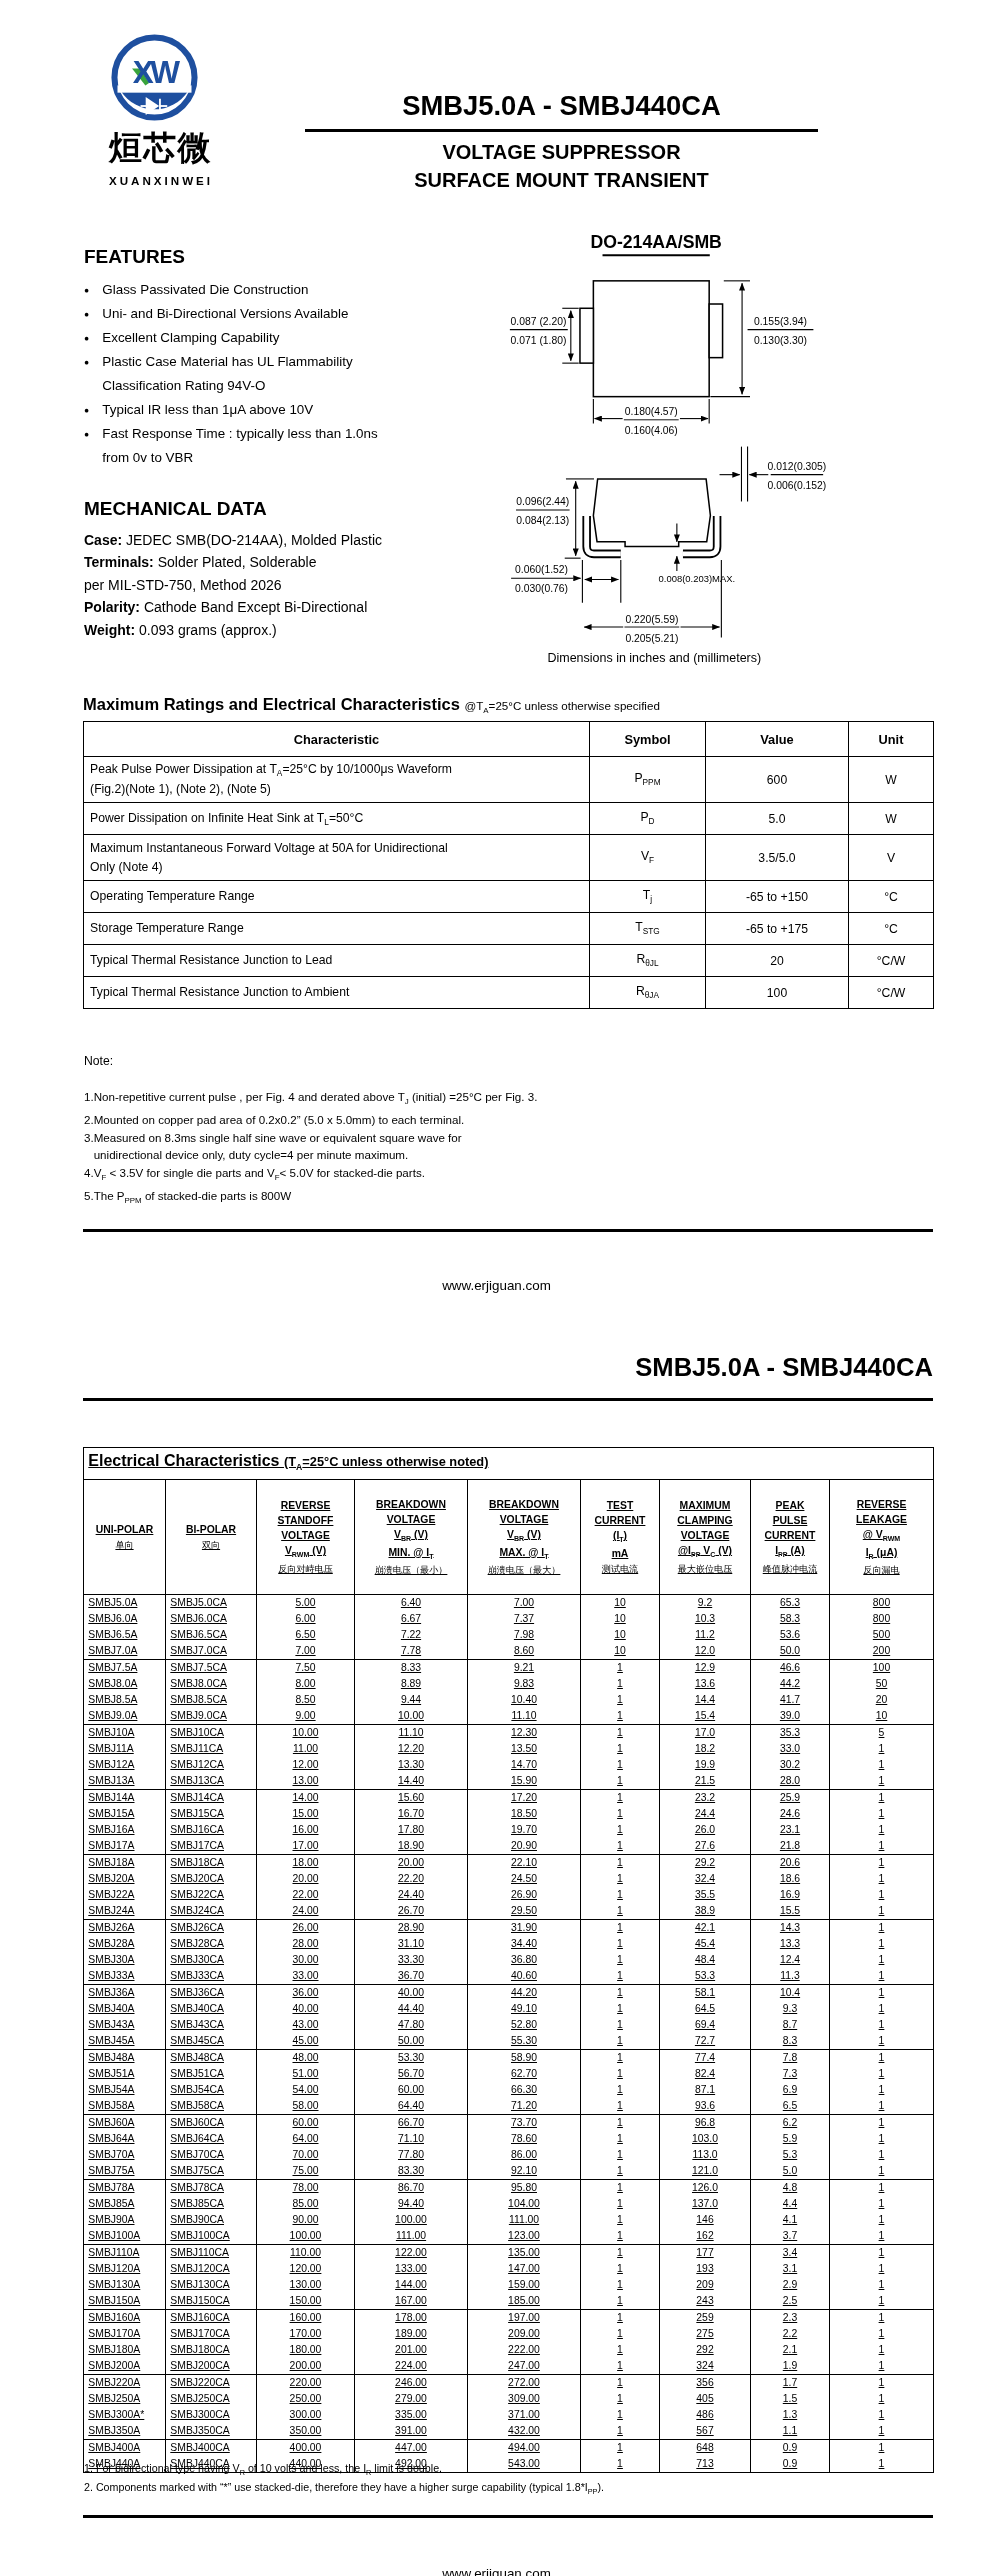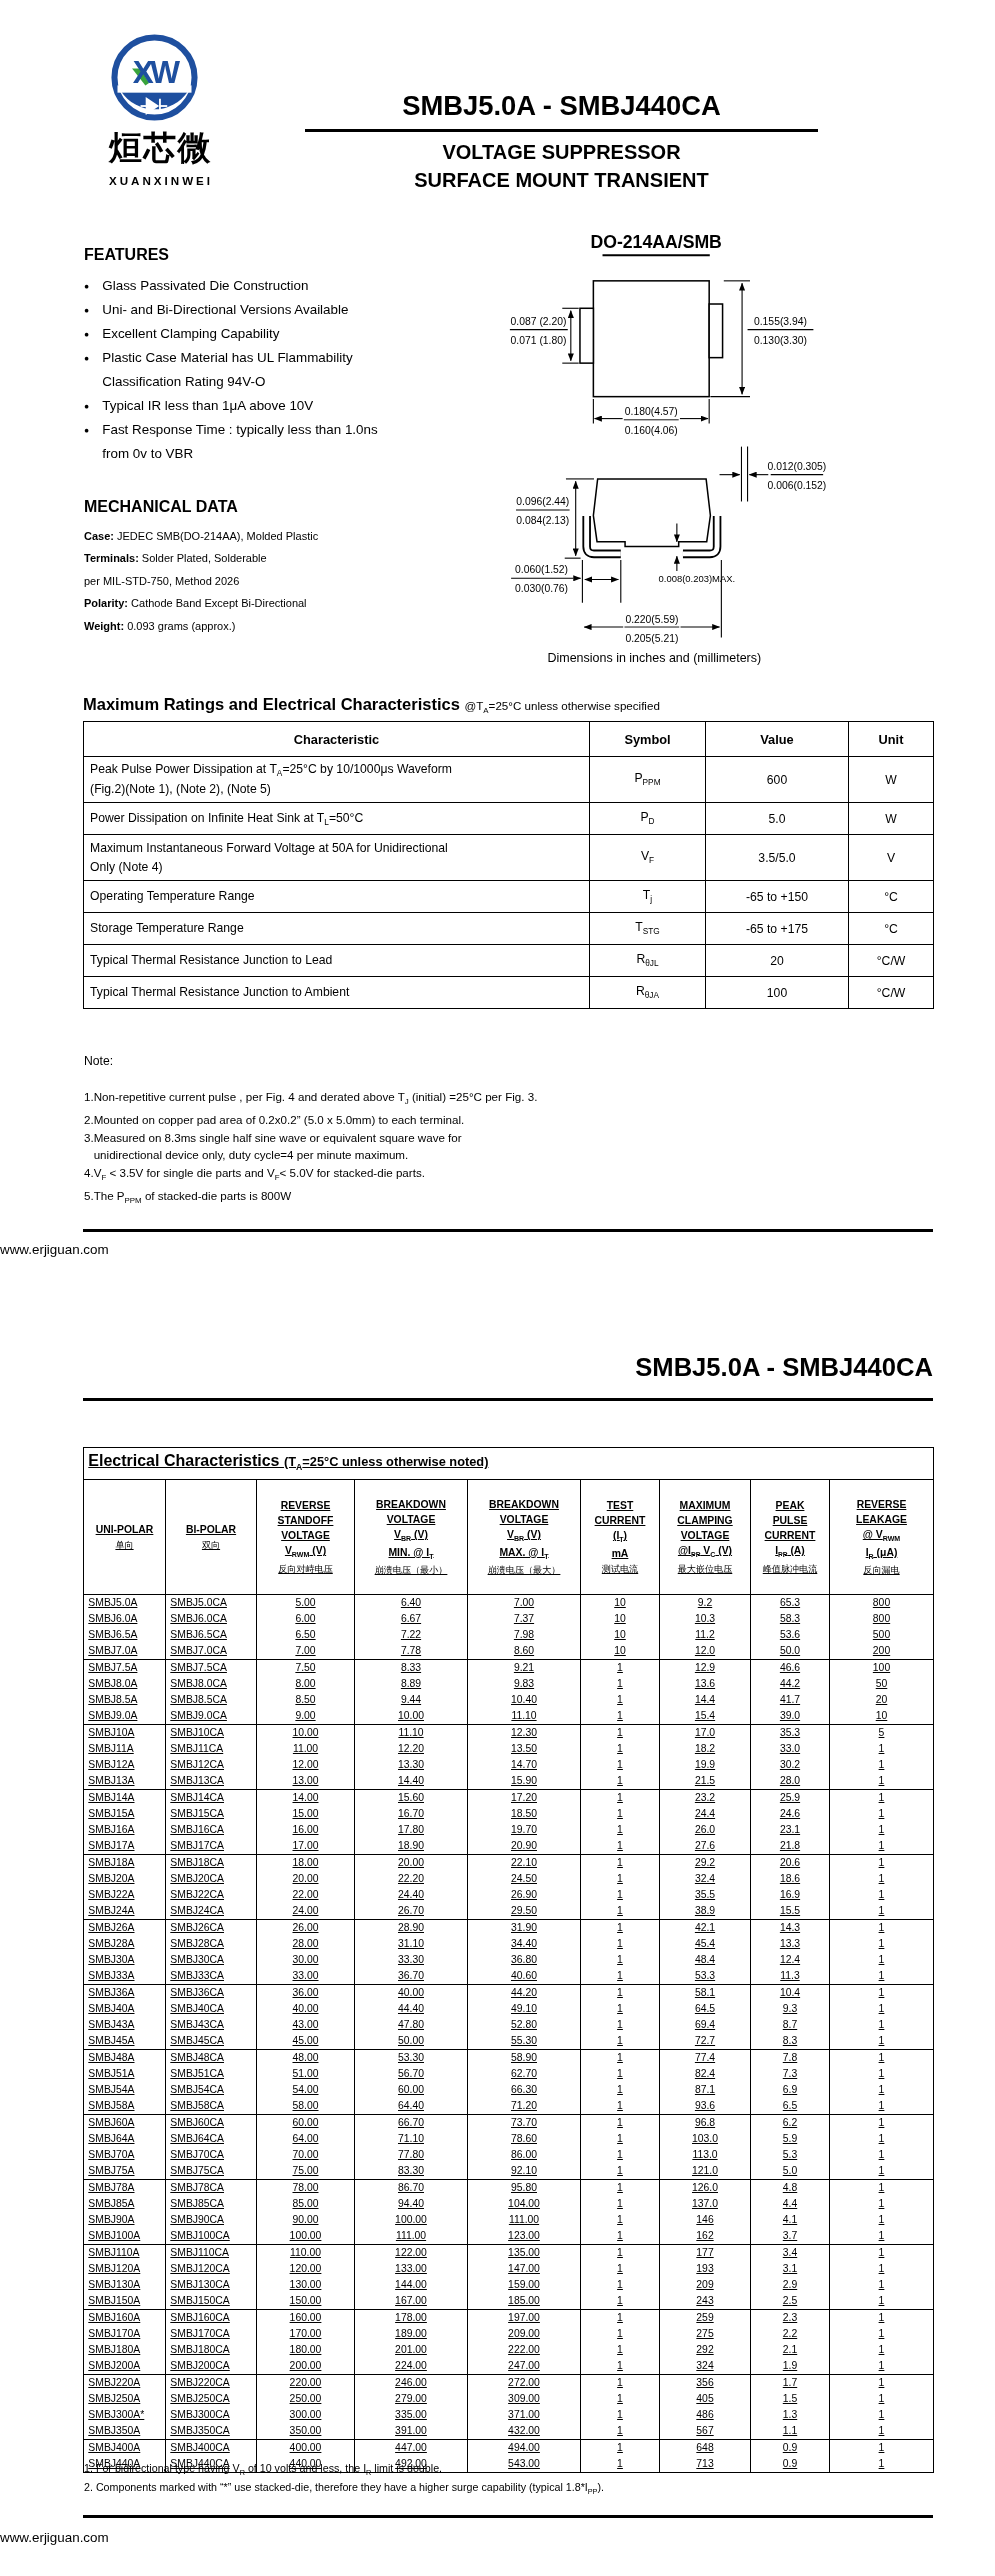--- a/index.html
+++ b/index.html
@@ -6,30 +6,30 @@
   body{width:995px;height:2576px;position:relative;font-family:"Liberation Sans",sans-serif;color:#000;}
   .abs{position:absolute;}
   
   .logo{left:109px;top:32px;width:122px;}
   .logo-cn{font-size:33px;font-weight:bold;letter-spacing:1.2px;margin-top:1.2px;font-family:Liberation Sans, sans-serif;}
   .logo-en{font-size:11.6px;letter-spacing:3px;margin-top:2.4px;font-weight:bold;}
   
   .titleblock{left:287px;top:90px;width:549px;text-align:center;}
   .doc-title{font-size:27.4px;font-weight:bold;margin:0 18.3px;padding-bottom:7.3px;border-bottom:3px solid #000;}
   .doc-sub{font-size:20px;font-weight:bold;line-height:1.4;margin-top:6.1px;}
-  h2.sec{font-size:16px;font-weight:bold;margin:0;}
+  h2.sec{font-size:19px;font-weight:bold;margin:0;}
   
   .features{left:84px;top:246px;width:366px;}
   .features .list{margin-top:9.8px;}
   .feat{display:flex;font-size:13.4px;line-height:24px;}
   .feat .bullet{width:18.3px;font-size:8.5px;flex:0 0 18.3px;}
   
   .mech{left:84px;top:498px;width:390px;}
   .mech .lines{margin-top:8.5px;}
-  .mech .mline{font-size:11px;line-height:22.6px;}
+  .mech .mline{font-size:14px;line-height:22.6px;}
   
   .pkg{left:505px;top:232px;}
   .pkg text{font-family:"Liberation Sans",sans-serif;}
   .dimtxt{font-size:17px;}
   .dimtxt-s{font-size:15.5px;}
   .pkg-head{font-size:29px;font-weight:bold;}
   .pkg-cap{font-size:20.5px;}
   
   .rate-head{left:83px;top:695px;width:854px;font-size:16.5px;font-weight:bold;}
   .rate-head .suffix{font-size:11.6px;font-weight:normal;}
@@ -40,21 +40,21 @@
   .ratings td.c{text-align:left;padding:2.4px 6.1px;line-height:1.5;}
   .ratings td.s,.ratings td.v,.ratings td.u{text-align:center;}
   .ratings tr{height:32px;}
   .ratings tr.tall{height:46px;}
   sub{font-size:68%;}
   
   .notes{left:84px;top:1054px;width:671px;}
   .notes .nlabel{font-size:12.2px;margin-bottom:20px;}
   .notes .nline{font-size:11.6px;line-height:17.7px;}
   .rule{left:83px;width:850px;height:3px;background:#000;}
-  .url{left:0;width:993px;text-align:left;font-size:13.4px;}
+  .url{left:0;width:993px;text-align:center;font-size:13.4px;margin-top:36px;}
   .p2title{left:83px;top:1353px;width:850px;text-align:right;font-size:25.6px;font-weight:bold;}
   
   table.ec{left:83px;top:1447px;width:850px;border-collapse:collapse;table-layout:fixed;border:1.8px solid #000;text-decoration:underline;}
   .ec td,.ec th{border-left:1.2px solid #000;border-right:1.2px solid #000;}
   .ec td.ttl{border-bottom:1.8px solid #000;text-align:left;font-size:16px;font-weight:bold;padding:4.9px 7.3px;height:21px;}
   .ec td.ttl .tsm{font-size:12.8px;}
   .ec th{border-bottom:1.8px solid #000;height:109px;vertical-align:middle;padding:2.4px 1.2px;}
   .ec th .en{font-size:10.4px;font-weight:bold;line-height:1.45;}
   .ec th .cn{font-size:9.1px;font-weight:normal;margin-top:2.4px;font-family:"DejaVu Sans","Liberation Sans",sans-serif;}
   .ec tbody td{font-size:10.4px;height:16px;line-height:16px;text-align:center;padding:0 2.4px;white-space:nowrap;}

